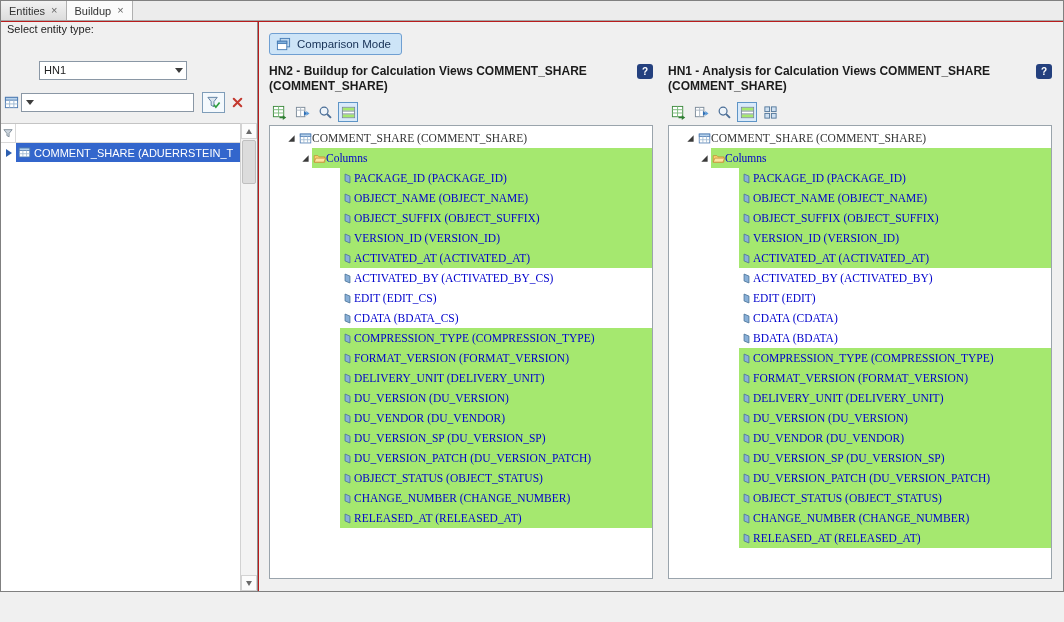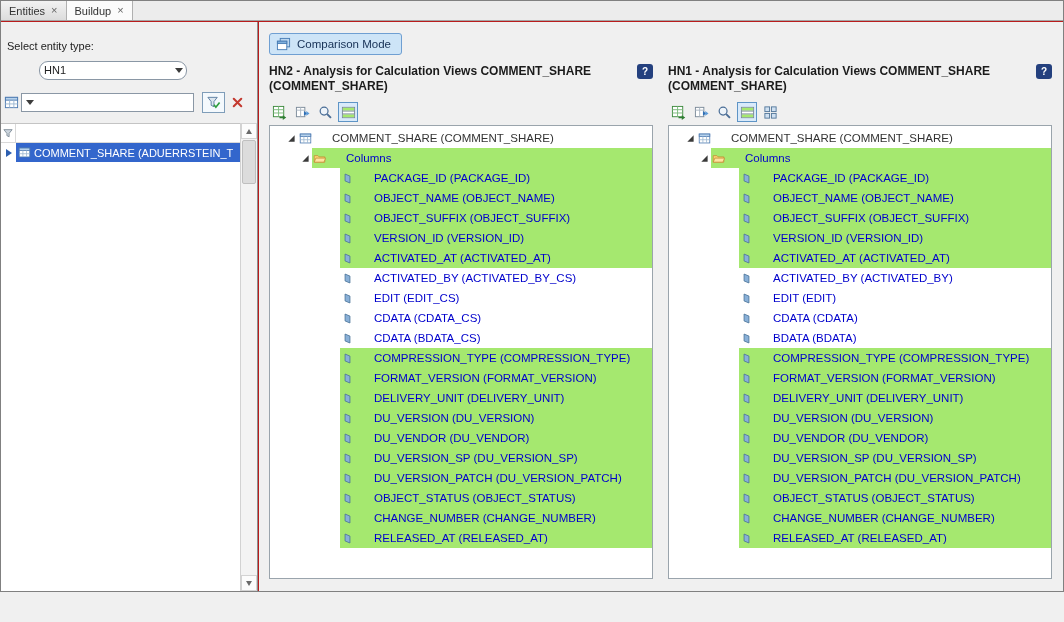--- a/index.html
+++ b/index.html
@@ -13,26 +13,26 @@
   .app { position:relative; width:1064px; height:592px; border:1px solid #808080; background:#b91c1c; }
 
   
   .tabbar { position:absolute; top:0; left:0; right:0; height:20px; background:#ececec; border-bottom:1px solid #a5a5a5; display:flex; }
   .tab { display:flex; align-items:center; gap:6px; padding:0 8px; border-right:1px solid #b0b0b0; background:linear-gradient(#f2f2f2,#dcdcdc); color:#333; }
   .tab.active { background:#fbfbfb; }
   .tab .close { color:#666; font-size:11px; line-height:11px; }
 
   
   .sidebar { position:absolute; top:21px; left:0; width:257px; bottom:0; background:#f0f0f0; border-right:1px solid #8e8e8e; }
-  .entity-label { position:absolute; top:18px; left:6px; }
+  .entity-label { position:absolute; top:1px; left:6px; }
   .combo { position:absolute; background:#fff; border:1px solid #8a97a5; height:19px; display:flex; align-items:stretch; }
   .combo .cval { flex:1; padding:2px 4px 0 4px; white-space:nowrap; overflow:hidden; }
   .combo .carr { width:15px; display:flex; align-items:center; justify-content:center; }
   .tri-down { width:0; height:0; border-left:4px solid transparent; border-right:4px solid transparent; border-top:5px solid #3c3c3c; }
-  #combo-system { top:39px; left:38px; width:148px;border-radius:9px; }
+  #combo-system { top:39px; left:38px; width:148px; }
   #combo-views  { top:71px; left:20px; width:173px; }
   .side-view-icon { position:absolute; top:73px; left:3px; width:15px; height:15px; }
   .btn-filter { position:absolute; top:70px; left:201px; width:23px; height:21px; border:1px solid #7f9db9; background:#f4f9fd; display:flex; align-items:center; justify-content:center; }
   .btn-clear  { position:absolute; top:72px; left:228px; width:17px; height:17px; display:flex; align-items:center; justify-content:center; }
   .icon16 { width:15px; height:15px; }
 
   .sb-table { position:absolute; top:101px; left:0; width:239px; bottom:0; background:#fff; border-top:1px solid #c4c4c4; }
   .sbt-header { display:flex; height:19px; border-bottom:1px solid #d9d9d9; background:#fff; }
   .sbt-header .c1 { width:15px; border-right:1px solid #d9d9d9; display:flex; align-items:center; justify-content:center; }
   .sbt-header .c2 { flex:1; display:flex; align-items:center; padding:0 4px; color:#333; }
@@ -62,21 +62,21 @@
   .tbtn { width:20px; height:20px; display:flex; align-items:center; justify-content:center; border:1px solid transparent; background:transparent; padding:0; }
   .tbtn svg { width:15px; height:15px; }
   .tbtn.pressed { border-color:#5e94c6; background:#d9eafa; }
   .tree { flex:1; background:#fff; border:1px solid #9aa4ac; overflow:hidden; padding-top:2px; }
 
   .tree-row { display:flex; align-items:center; height:20px; }
   .tree-row.lvl0 { padding-left:15px; }
   .tree-row.lvl1 { padding-left:29px; }
   .tree-row.lvl2 { padding-left:70px; }
   .twistie { width:13px; flex:0 0 13px; display:flex; align-items:center; justify-content:center; }
-  .hl { flex:1; min-width:0; height:100%; display:flex; align-items:center; gap:20px; padding-left:1px; }
+  .hl { flex:1; min-width:0; height:100%; display:flex; align-items:center; gap:0; padding-left:1px;font-family:Liberation Serif, serif; }
   .hl.on { background:var(--hl); }
   .ticon { width:13px; height:13px; flex:0 0 13px; }
   .tlabel { font-size:11.5px; white-space:nowrap; color:#333; }
   .tlabel.blue { color:var(--blue); }
 </style>
 </head>
 <body>
 
 <svg width="0" height="0" style="position:absolute" aria-hidden="true">
   <defs>
@@ -226,21 +226,21 @@
       <svg>
           <use href="#sym-compare"></use>
         </svg>
       <span>Comparison Mode</span>
     </button>
 
     <div class="panels">
 
       <section class="panel">
         <div class="phead">
-          <div class="ptitle">HN2 - Analysis for Calculation Views COMMENT_SHARE (COMMENT_SHARE)</div>
+          <div class="ptitle">HN2 - Buildup for Calculation Views COMMENT_SHARE (COMMENT_SHARE)</div>
           <div class="phelp">?</div>
         </div>
         <div class="ptoolbar">
           <button class="tbtn">
               <svg>
                 <use href="#sym-excel-export"></use>
               </svg>
             </button>
           <button class="tbtn">
               <svg>
@@ -339,28 +339,20 @@
                   <use href="#sym-tag"></use>
                 </svg>
                 <span class="tlabel blue">EDIT (EDIT_CS)</span>
               </span>
             </div>
             <div class="tree-row lvl2">
               <span class="hl">
                 <svg class="ticon">
                   <use href="#sym-tag"></use>
                 </svg>
-                <span class="tlabel blue">CDATA (CDATA_CS)</span>
-              </span>
-            </div>
-            <div class="tree-row lvl2">
-              <span class="hl">
-                <svg class="ticon">
-                  <use href="#sym-tag"></use>
-                </svg>
                 <span class="tlabel blue">CDATA (BDATA_CS)</span>
               </span>
             </div>
             <div class="tree-row lvl2">
               <span class="hl on">
                 <svg class="ticon">
                   <use href="#sym-tag"></use>
                 </svg>
                 <span class="tlabel blue">COMPRESSION_TYPE (COMPRESSION_TYPE)</span>
               </span>

